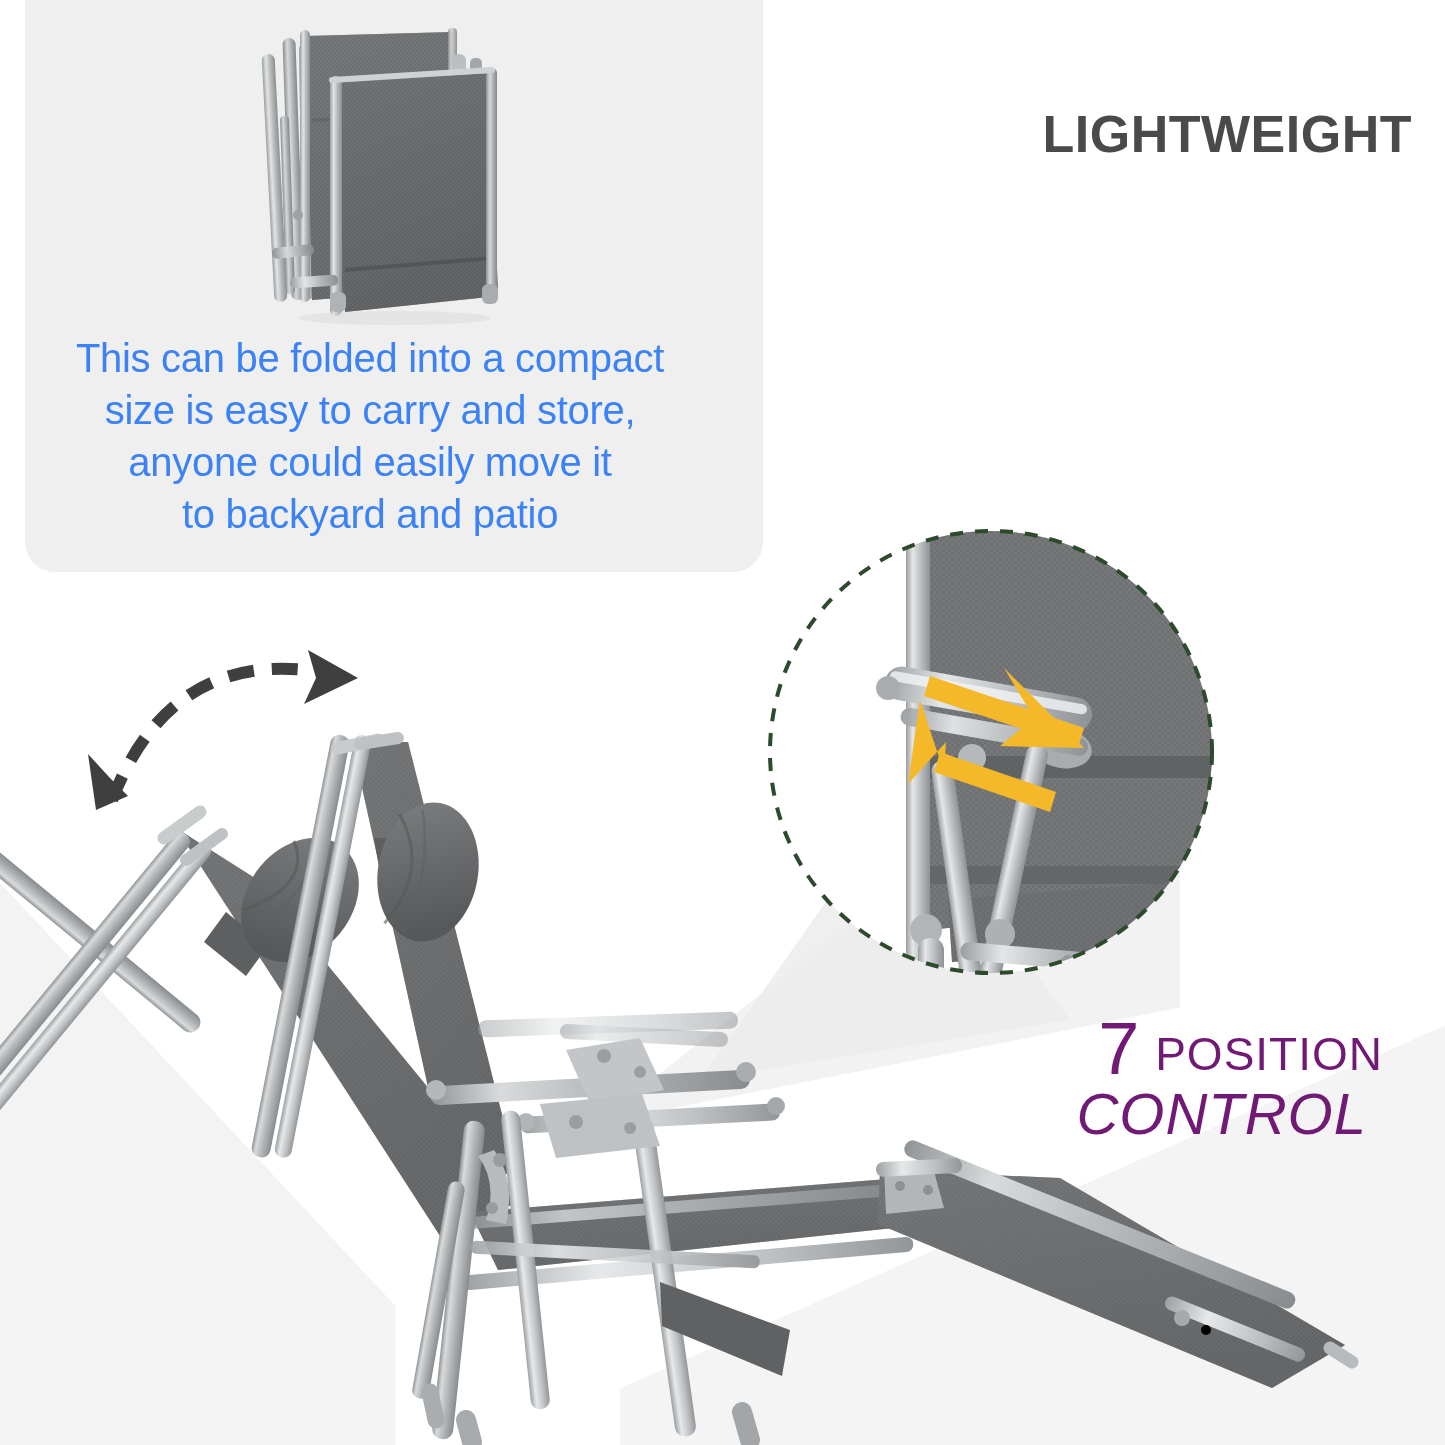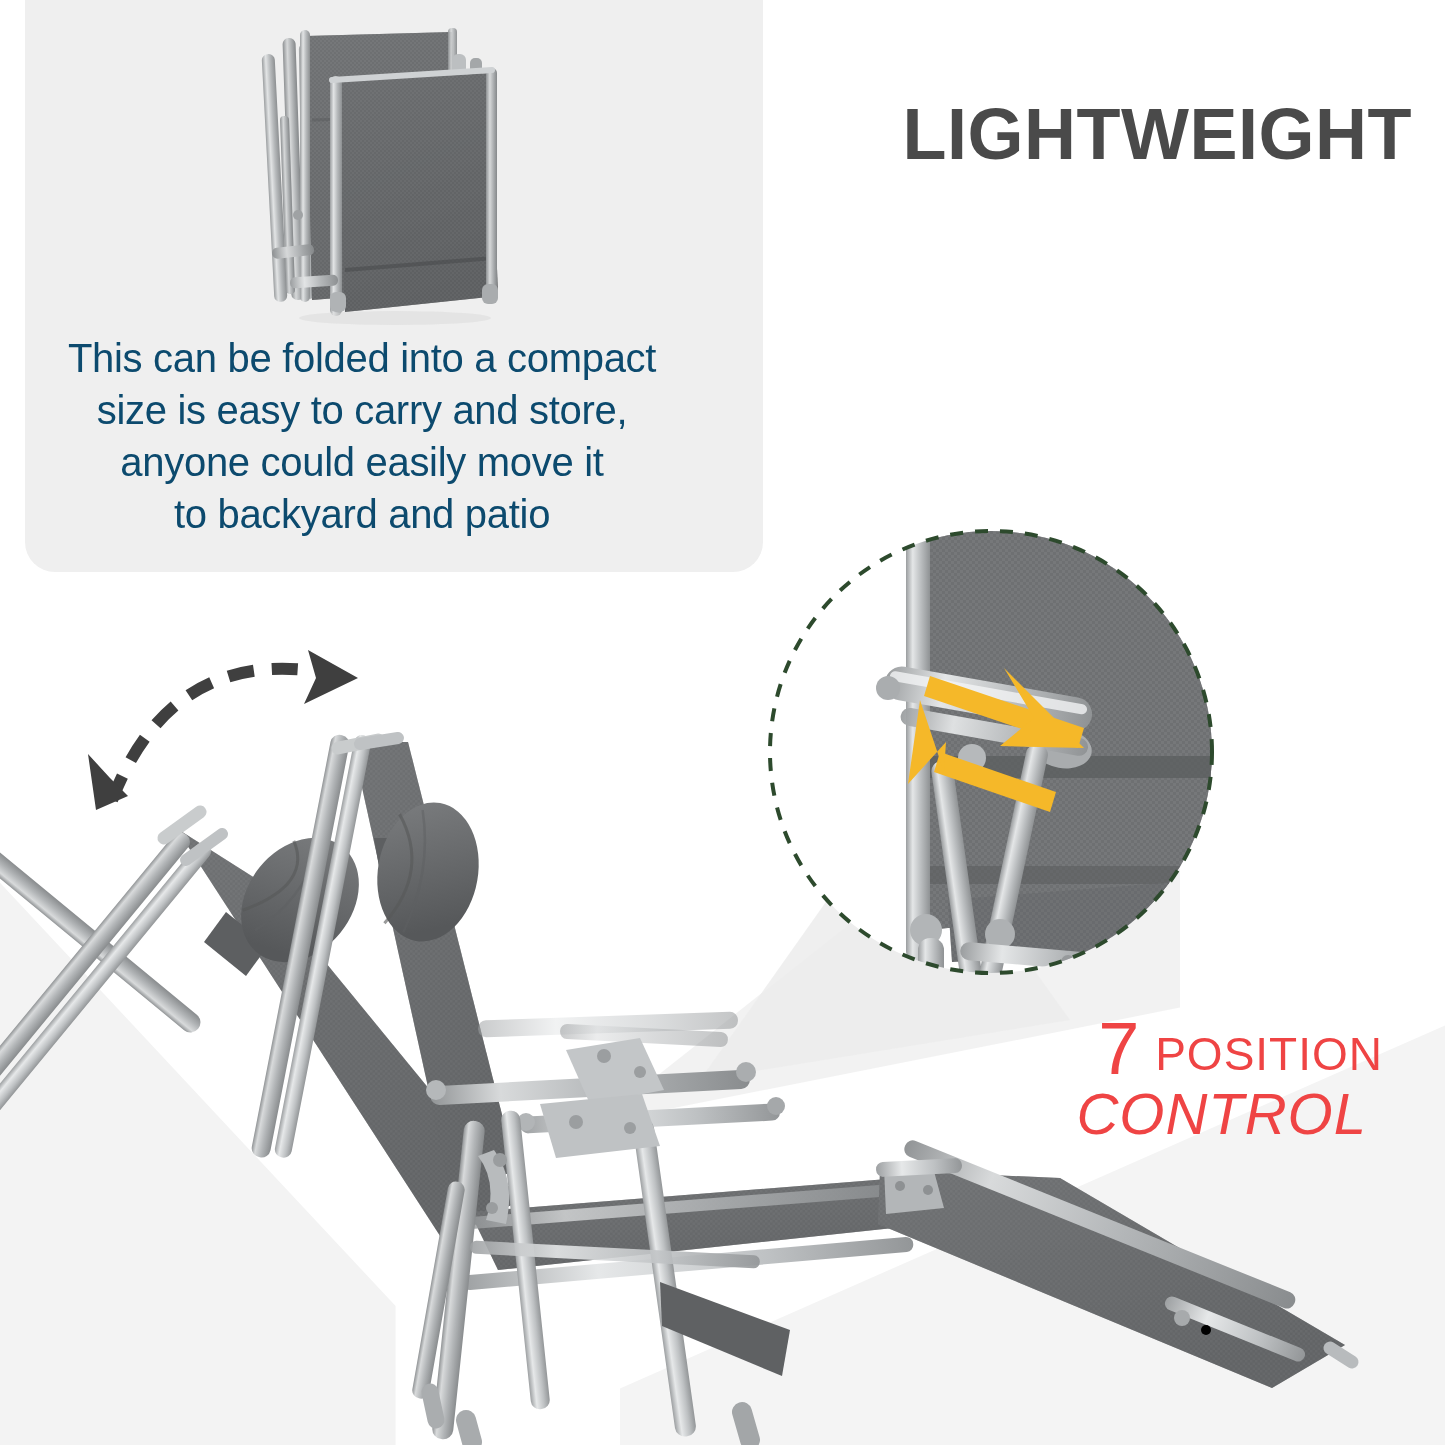--- a/index.html
+++ b/index.html
@@ -29,39 +29,39 @@
     clip-path:polygon(74% 0%, 100% 5%, 100% 64%, 6% 98%);
     z-index:0;
   }
 
   
   .info-panel{
     position:absolute;left:25px;top:-40px;width:738px;height:612px;
     background:#efefef;border-radius:30px;z-index:1;
   }
   .info-text{
-    position:absolute;left:32px;top:332px;width:660px;
-    text-align:center;color:#0c4a6e;
+    position:absolute;left:40px;top:332px;width:660px;
+    text-align:center;color:#3b82f6;
     font-size:40px;line-height:52px;letter-spacing:-.3px;
     z-index:6;white-space:pre-line;
   }
 
   
   .headline{
     position:absolute;right:33px;top:88px;width:700px;
     text-align:right;color:#4a4a4a;
-    font-size:72px;line-height:92px;font-weight:bold;letter-spacing:.5px;
+    font-size:52px;line-height:92px;font-weight:bold;letter-spacing:.5px;
     z-index:6;
   }
   .headline .ln{display:block;}
 
   
   .position-label{
     position:absolute;right:62px;top:1018px;width:420px;
-    text-align:right;color:#ef4444;z-index:6;
+    text-align:right;color:#701a75;z-index:6;
   }
   .position-label .row1{
     display:block;font-size:46px;line-height:62px;letter-spacing:1px;
   }
   .position-label .big7{
     font-size:74px;font-weight:300;letter-spacing:2px;vertical-align:-4px;
   }
   .position-label .row2{
     display:block;font-size:58px;line-height:58px;letter-spacing:1px;
     padding-right:16px;

